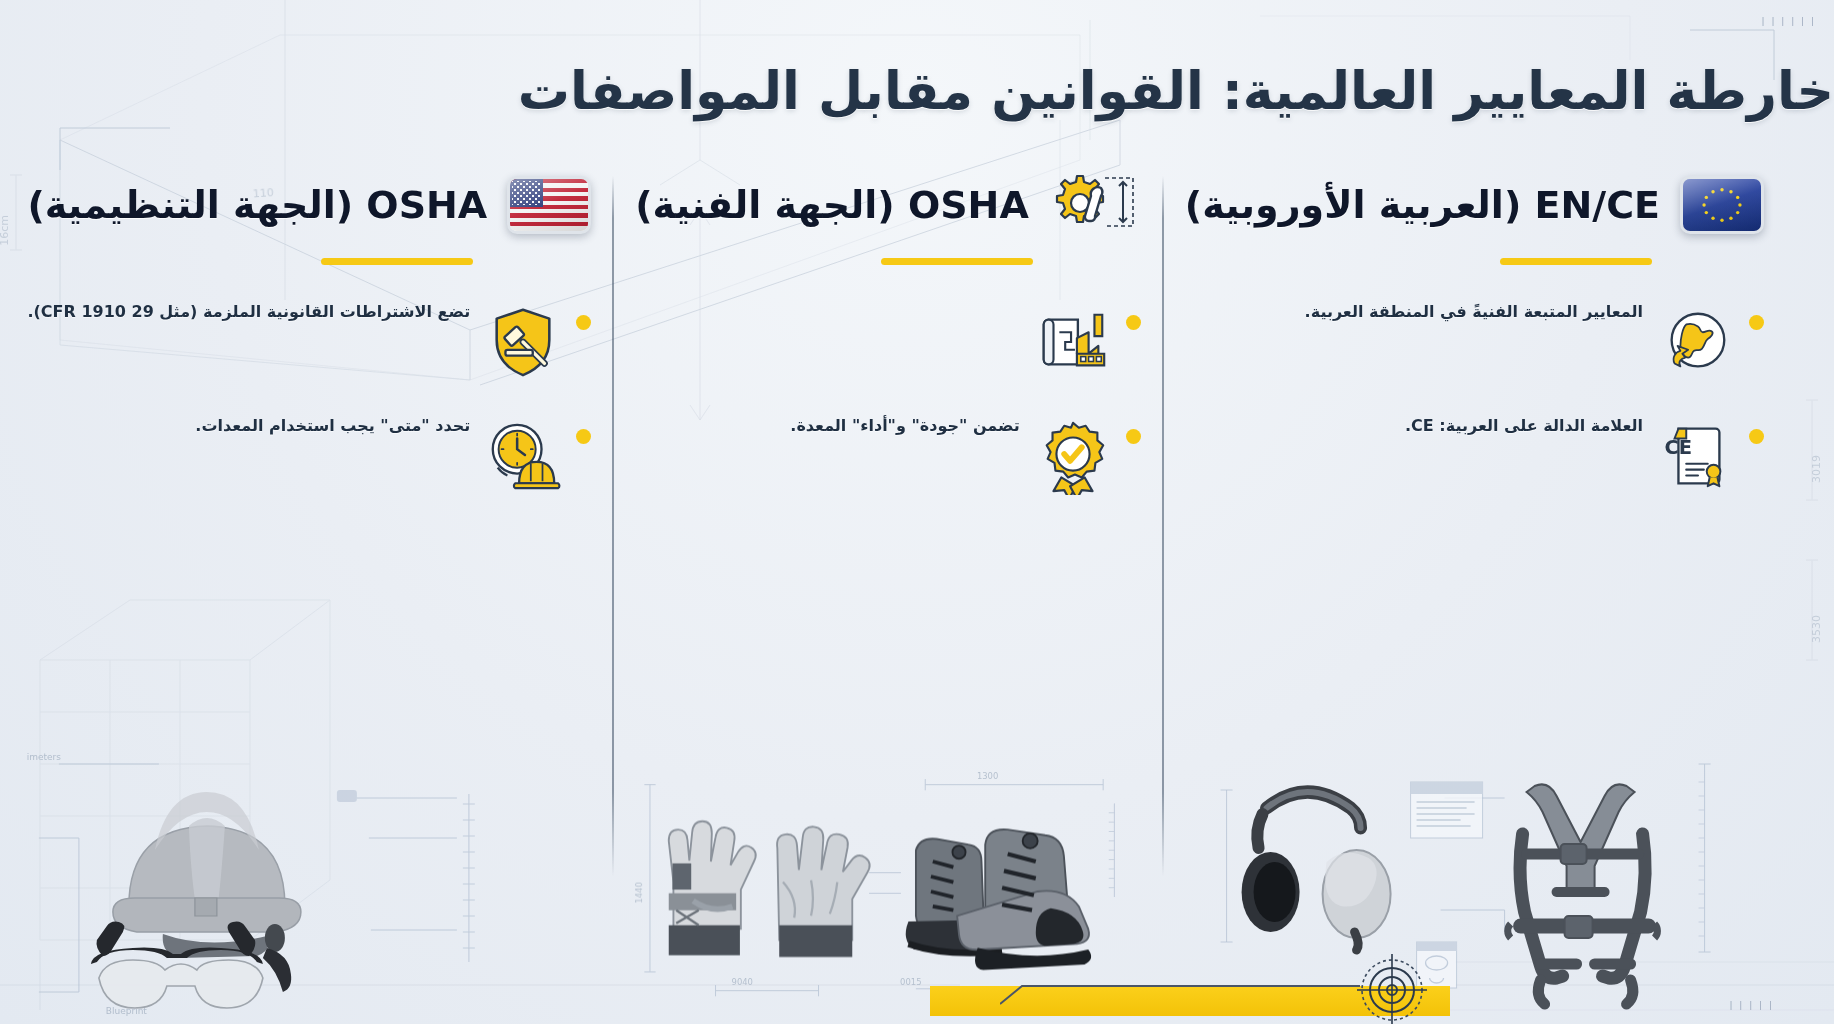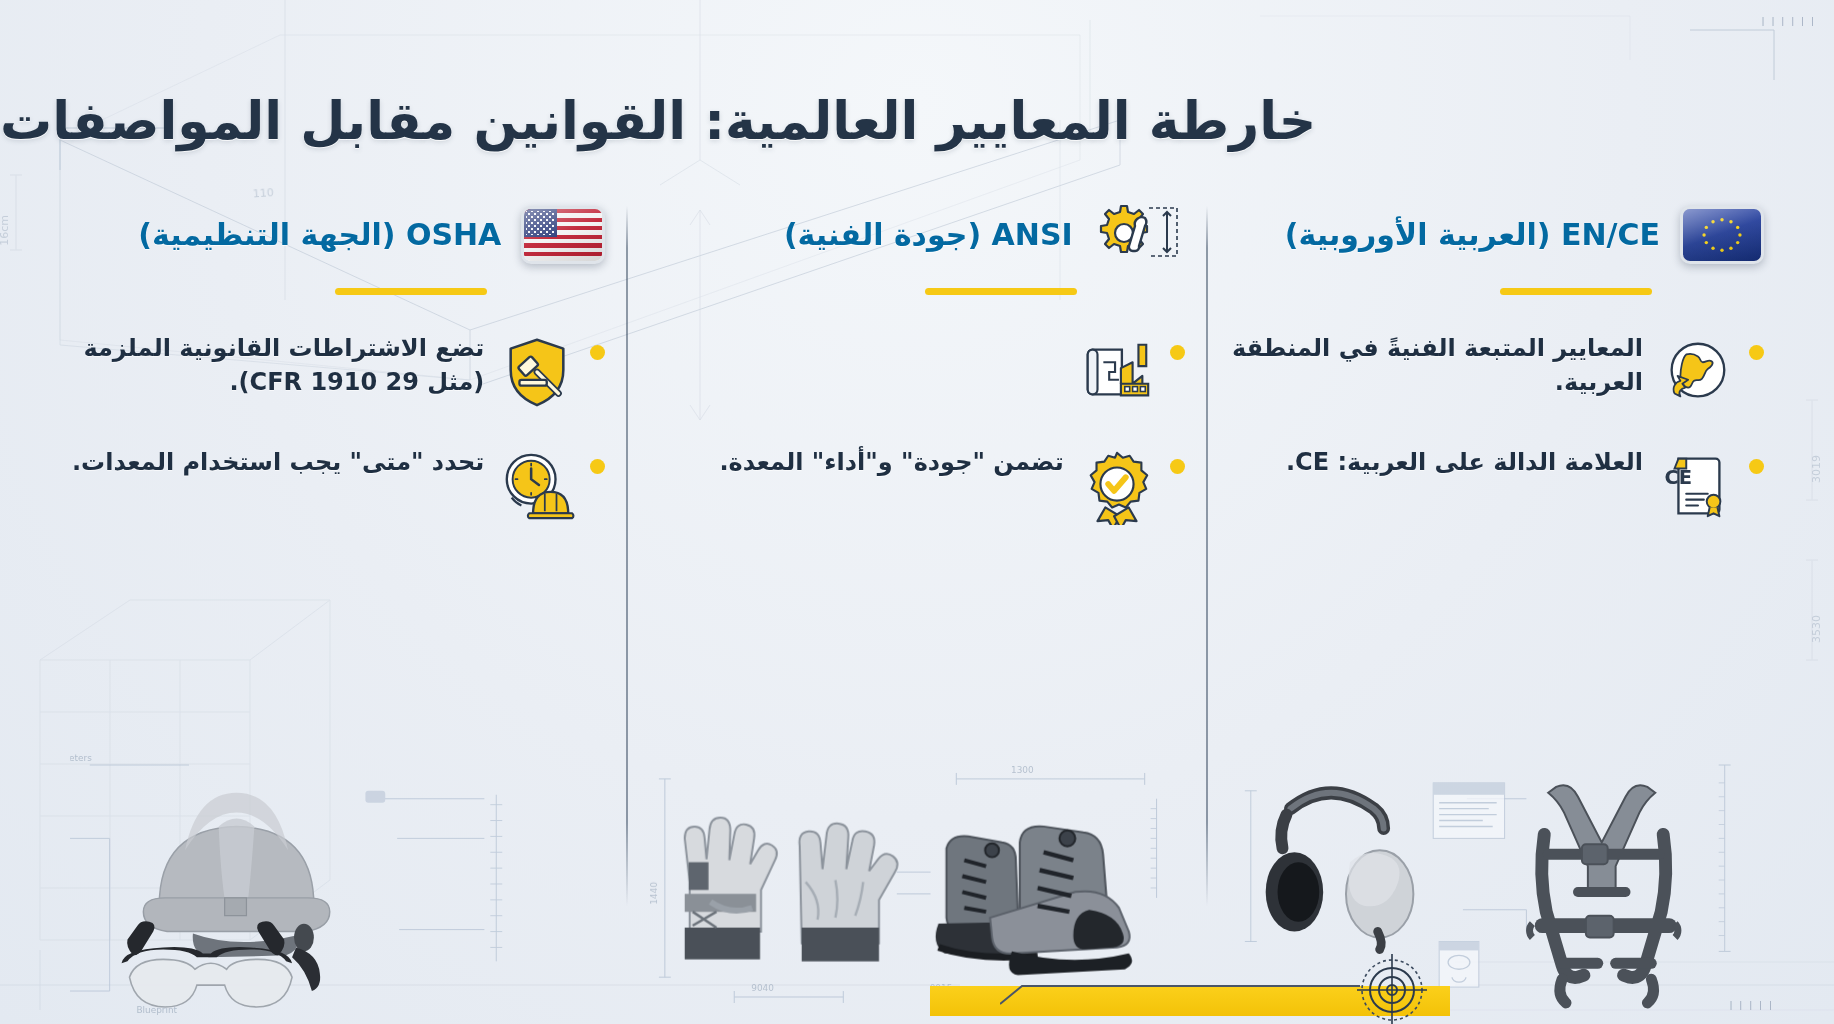--- a/index.html
+++ b/index.html
@@ -32,22 +32,22 @@
     position: relative;
     z-index: 2;
     width: 1834px;
     height: 1024px;
     display: flex;
     flex-direction: column;
   }
 
   
   .title-wrap {
-    padding-top: 92px;
-    text-align: left;
+    padding-top: 62px;
+    text-align: right;
     flex: 0 0 auto;
   }
   .title {
     font-size: 52px;
     font-weight: 800;
     letter-spacing: -0.4px;
     color: #243447;
     text-shadow: 0 1px 0 rgba(255,255,255,.8), 0 2px 5px rgba(60,75,95,.18);
     line-height: 1.15;
     white-space: nowrap;
@@ -85,23 +85,23 @@
   
   .col-head {
     display: flex;
     flex-direction: row;
     align-items: center;
     justify-content: flex-start;
     gap: 20px;
     min-height: 74px;
   }
   .col-title {
-    font-size: 30px;
+    font-size: 38px;
     font-weight: 800;
-    color: #0369a1;
+    color: #0f172a;
     white-space: nowrap;
     text-shadow: 0 1px 0 rgba(255,255,255,.75);
   }
 
   
   .flag {
     width: 84px;
     height: 58px;
     border-radius: 10px;
     overflow: hidden;
@@ -176,21 +176,21 @@
     flex: 0 0 auto;
     margin-top: 14px;
   }
   .b-icon {
     width: 78px; height: 78px; flex: 0 0 auto;
     margin-top: 2px;
     text-decoration: underline;
   }
   .b-icon svg { width: 100%; height: 100%; display: block; }
   .b-text {
-    font-size: 24px;
+    font-size: 16px;
     line-height: 1.42;
     color: #1f2f42;
     font-weight: 600;
     text-align: right;
     flex: 1 1 auto;
     text-shadow: 0 1px 0 rgba(255,255,255,.6);
   }
 
   
   .photo-zone {
@@ -425,21 +425,21 @@
               <path d="M52 18 a7 7 0 00-10 8 l-6 20 a4 4 0 004 5 l2 0 a4 4 0 004-5 l6-20 a7 7 0 000-8z"></path>
             </g>
             <g stroke="#2b3a4d" stroke-width="1.6" fill="none" stroke-dasharray="4 3">
               <path d="M56 8 L84 8 L84 56 L56 56"></path>
             </g>
             <g stroke="#2b3a4d" stroke-width="2" fill="none">
               <path d="M74 12 L74 52 M70 16 L74 12 L78 16 M70 48 L74 52 L78 48"></path>
             </g>
           </svg>
         </div>
-        <div class="col-title">ANSI (جودة الفنية)</div>
+        <div class="col-title">OSHA (الجهة الفنية)</div>
       </div>
       <div class="head-rule shift-mid"></div>
 
       <div class="bullets">
         <div class="bullet">
           <div class="dot"></div>
           <div class="b-icon">
             <svg viewBox="0 0 80 80" aria-hidden="true">
               <path d="M10 22 a5 5 0 015-5h30v46H15a5 5 0 01-5-5z" fill="#fff" stroke="#2b3a4d" stroke-width="2.4"></path>
               <path d="M10 22 a5 5 0 0110 0v36a5 5 0 01-10 0z" fill="#eef2f7" stroke="#2b3a4d" stroke-width="2.2"></path>

